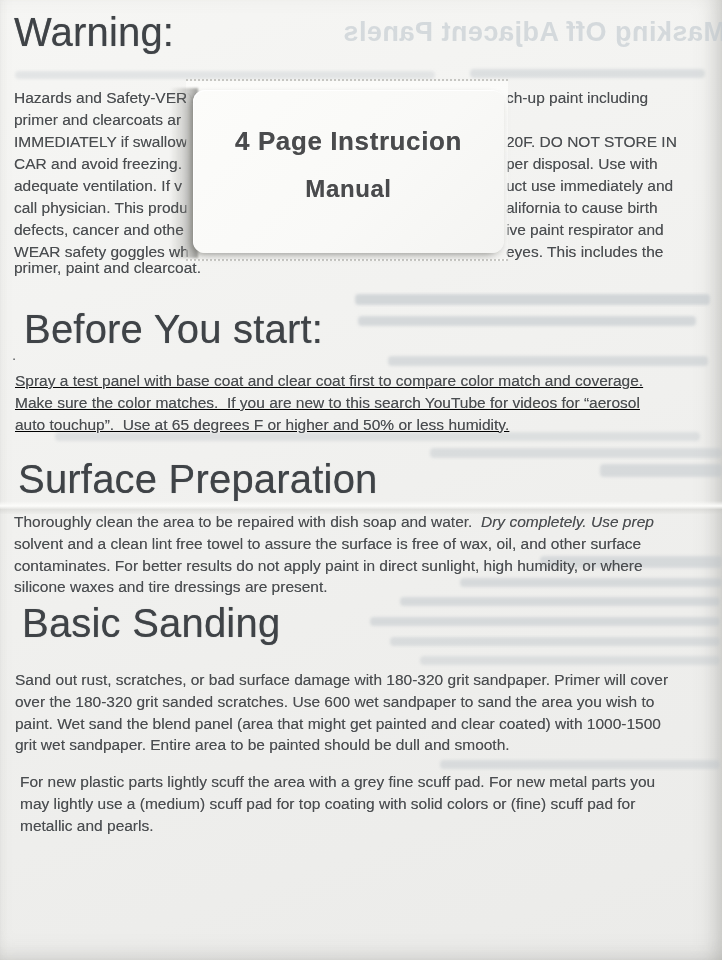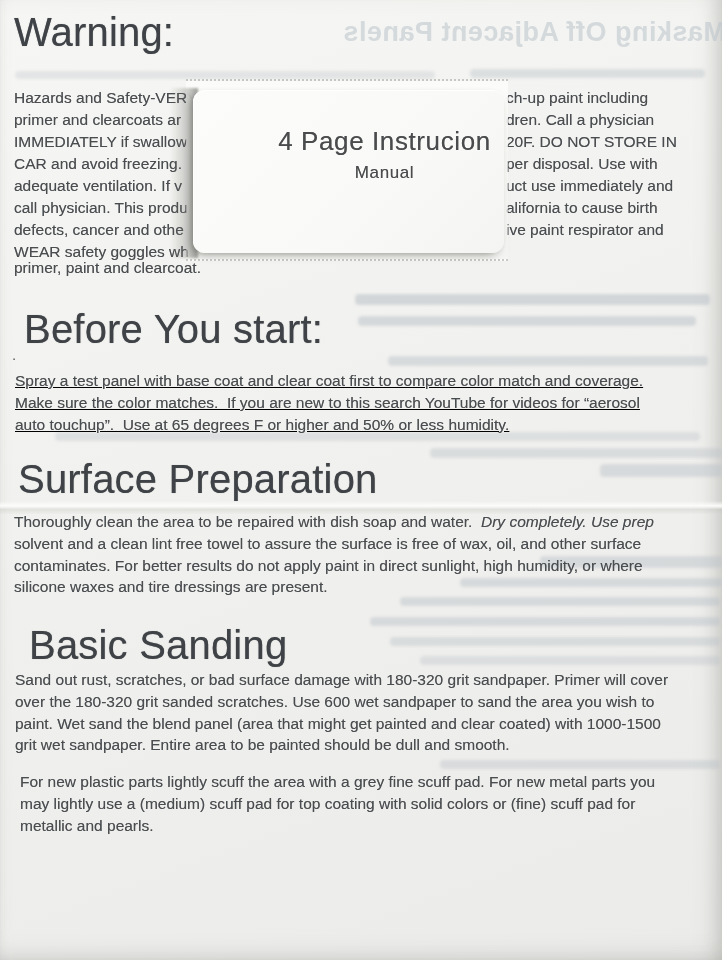--- a/index.html
+++ b/index.html
@@ -69,29 +69,28 @@
     left:193px;top:90px;width:311px;height:163px;
     background:linear-gradient(135deg,#fcfcfa 0%,#f9f9f7 60%,#f4f4f2 100%);
     border-radius:12px;
     box-shadow:-5px 3px 7px -2px rgba(90,90,85,0.45),
                0 4px 8px -3px rgba(110,110,105,0.35),
                inset 1px 1px 0 rgba(255,255,255,0.9);
     z-index:6;
     text-align:center;
   }
   .sticker-text{
-    font-weight:400;
+    font-weight:700;
     color:#4a4b4d;
     text-shadow:0 0 0.6px rgba(74,75,77,0.6);
     letter-spacing:0.6px;
     white-space:nowrap;
-    padding-left:36px;
   }
   #sticker-line1{position:absolute;top:36px;left:0;width:100%;font-size:26px;}
-  #sticker-line2{position:absolute;top:73px;left:0;width:100%;font-size:17px;text-align:center;}
+  #sticker-line2{position:absolute;top:85px;left:0;width:100%;font-size:24px;text-align:center;}
   #crease{
     position:absolute;
     left:0;top:501px;width:722px;height:13px;
     background:linear-gradient(180deg,rgba(255,255,255,0) 0%,rgba(253,253,251,0.95) 38%,rgba(188,188,184,0.30) 66%,rgba(210,210,206,0.10) 100%);
   }
   #stray-period{
     position:absolute;left:12px;top:346px;
     font-size:15px;color:#55585b;
   }
 </style>
@@ -120,21 +119,20 @@
 
   <div class="heading" style="left:14px;top:10px;">Warning:</div>
 
   <div>
     <div class="warn-row" style="top:87px">
       <span class="para-line warn-left">Hazards and Safety-VERY</span>
       <span class="para-line warn-right">ch-up paint including</span>
     </div>
     <div class="warn-row" style="top:109px">
       <span class="para-line warn-left">primer and clearcoats ar</span>
-      <span class="para-line warn-right">dren. Call a physician</span>
     </div>
     <div class="warn-row" style="top:131px">
       <span class="para-line warn-left">IMMEDIATELY if swallow</span>
       <span class="para-line warn-right">20F. DO NOT STORE IN</span>
     </div>
     <div class="warn-row" style="top:153px">
       <span class="para-line warn-left">CAR and avoid freezing.</span>
       <span class="para-line warn-right">per disposal. Use with</span>
     </div>
     <div class="warn-row" style="top:175px">
@@ -144,20 +142,21 @@
     <div class="warn-row" style="top:197px">
       <span class="para-line warn-left">call physician. This produ</span>
       <span class="para-line warn-right">alifornia to cause birth</span>
     </div>
     <div class="warn-row" style="top:219px">
       <span class="para-line warn-left">defects, cancer and othe</span>
       <span class="para-line warn-right">ive paint respirator and</span>
     </div>
     <div class="warn-row" style="top:241px">
       <span class="para-line warn-left">WEAR safety goggles wh</span>
+      <span class="para-line warn-right">eyes. This includes the</span>
     </div>
     <div class="warn-row" style="top:257px">
       <span class="para-line warn-left">primer, paint and clearcoat.</span>
     </div>
   </div>
 
   <div id="sticker-backing"></div>
   <div id="fold-shadow"></div>
   <div id="sticker-label">
     <div id="sticker-line1" class="sticker-text">4 Page Instrucion</div>
@@ -177,21 +176,21 @@
 
   <div class="heading" style="left:18px;top:457px;">Surface Preparation</div>
 
   <div style="position:absolute;left:14px;top:511px;">
     <div class="para-line"><span>Thoroughly clean the area to be repaired with dish soap and water.  </span><span class="italic">Dry completely. Use prep</span></div>
     <div class="para-line">solvent and a clean lint free towel to assure the surface is free of wax, oil, and other surface</div>
     <div class="para-line">contaminates. For better results do not apply paint in direct sunlight, high humidity, or where</div>
     <div class="para-line">silicone waxes and tire dressings are present.</div>
   </div>
 
-  <div class="heading" style="left:22px;top:623px;margin-left:7px;">Basic Sanding</div>
+  <div class="heading" style="left:22px;top:601px;">Basic Sanding</div>
 
   <div style="position:absolute;left:15px;top:669px;">
     <div class="para-line">Sand out rust, scratches, or bad surface damage with 180-320 grit sandpaper. Primer will cover</div>
     <div class="para-line">over the 180-320 grit sanded scratches. Use 600 wet sandpaper to sand the area you wish to</div>
     <div class="para-line">paint. Wet sand the blend panel (area that might get painted and clear coated) with 1000-1500</div>
     <div class="para-line">grit wet sandpaper. Entire area to be painted should be dull and smooth.</div>
   </div>
 
   <div style="position:absolute;left:20px;top:771px;">
     <div class="para-line">For new plastic parts lightly scuff the area with a grey fine scuff pad. For new metal parts you</div>

